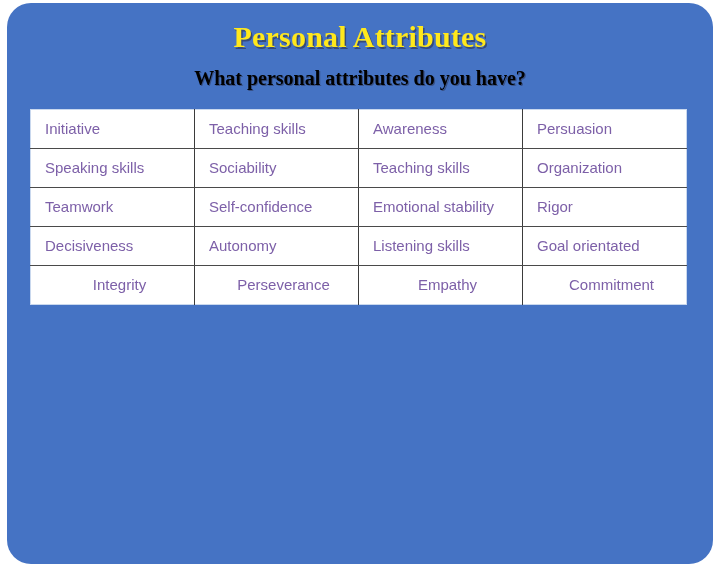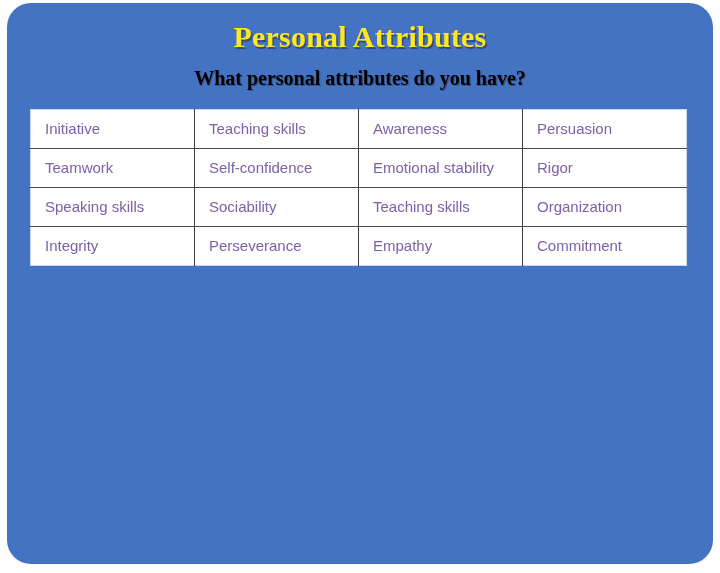--- a/index.html
+++ b/index.html
@@ -95,20 +95,21 @@
     word-wrap: break-word;
   }
 
   #attr-table td:last-child {
     border-right: none;
     border-radius: 6px;
   }
 
   #attr-table tr:last-child td {
     border-bottom: none;
+    text-align: center;
   }
 
   .cell-text {
     display: block;
   }
 </style>
 </head>
 <body>
 
 <div id="slide">
@@ -130,44 +131,58 @@
             </td>
             <td>
               <span class="cell-text">Awareness</span>
             </td>
             <td>
               <span class="cell-text">Persuasion</span>
             </td>
           </tr>
           <tr>
             <td>
+              <span class="cell-text">Speaking skills</span>
+            </td>
+            <td>
+              <span class="cell-text">Sociability</span>
+            </td>
+            <td>
+              <span class="cell-text">Teaching skills</span>
+            </td>
+            <td>
+              <span class="cell-text">Organization</span>
+            </td>
+          </tr>
+          <tr>
+            <td>
               <span class="cell-text">Teamwork</span>
             </td>
             <td>
               <span class="cell-text">Self-confidence</span>
             </td>
             <td>
               <span class="cell-text">Emotional stability</span>
             </td>
             <td>
               <span class="cell-text">Rigor</span>
             </td>
           </tr>
           <tr>
             <td>
-              <span class="cell-text">Speaking skills</span>
-            </td>
-            <td>
-              <span class="cell-text">Sociability</span>
-            </td>
-            <td>
-              <span class="cell-text">Teaching skills</span>
-            </td>
-            <td>
-              <span class="cell-text">Organization</span>
+              <span class="cell-text">Decisiveness</span>
+            </td>
+            <td>
+              <span class="cell-text">Autonomy</span>
+            </td>
+            <td>
+              <span class="cell-text">Listening skills</span>
+            </td>
+            <td>
+              <span class="cell-text">Goal orientated</span>
             </td>
           </tr>
           <tr>
             <td>
               <span class="cell-text">Integrity</span>
             </td>
             <td>
               <span class="cell-text">Perseverance</span>
             </td>
             <td>

